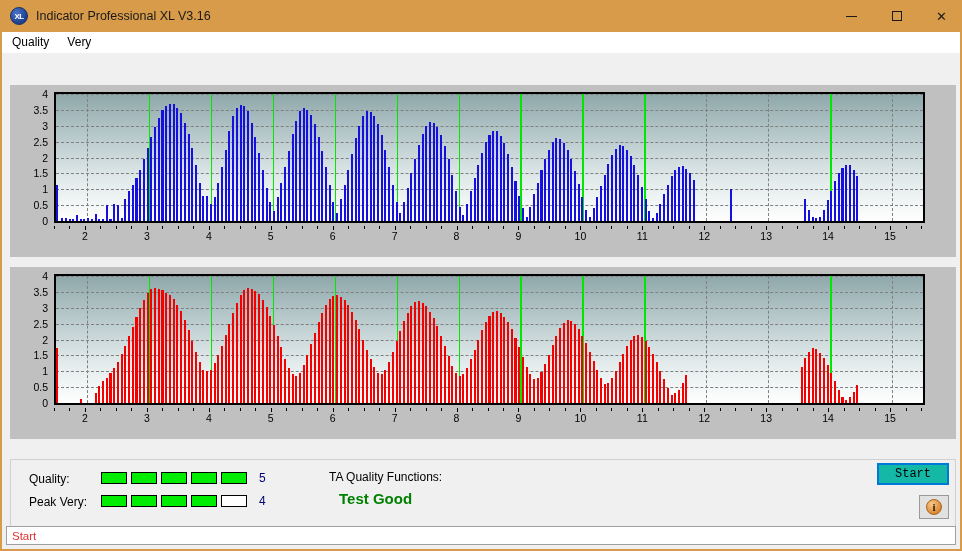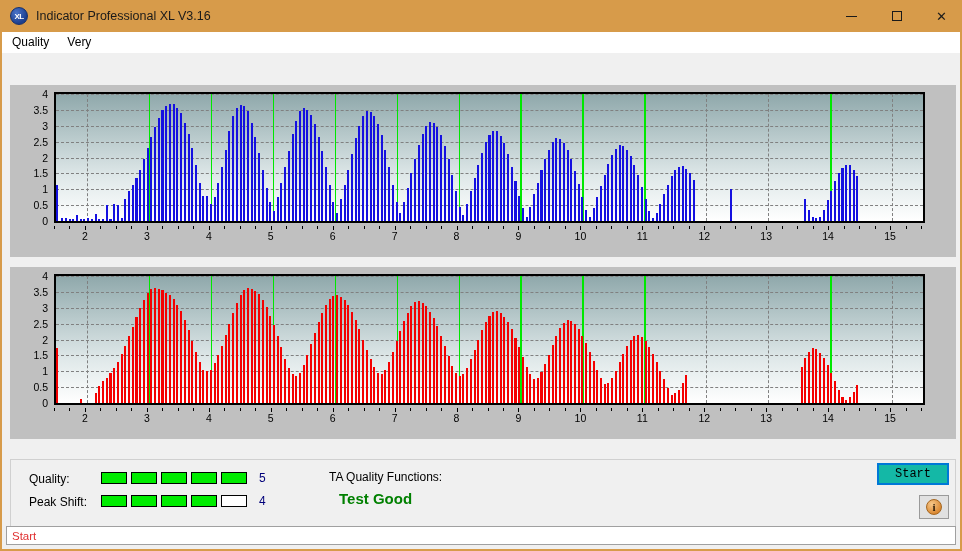--- a/index.html
+++ b/index.html
@@ -915,21 +915,21 @@
     <div class="res-label" style="left:18px; top:12px;">Quality:</div>
     <div class="meter" style="left:90px; top:12px;" id="jitter-meter">
         <div class="seg on"></div>
         <div class="seg on"></div>
         <div class="seg on"></div>
         <div class="seg on"></div>
         <div class="seg on"></div>
       </div>
     <div class="meter-val" style="left:248px; top:11px;">5</div>
 
-    <div class="res-label" style="left:18px; top:35px;">Peak Shift:</div>
+    <div class="res-label" style="left:18px; top:35px;">Peak Very:</div>
     <div class="meter" style="left:90px; top:35px;" id="peak-meter">
         <div class="seg on"></div>
         <div class="seg on"></div>
         <div class="seg on"></div>
         <div class="seg on"></div>
         <div class="seg"></div>
       </div>
     <div class="meter-val" style="left:248px; top:34px;">4</div>
 
     <div class="ta-title">TA Quality Functions:</div>

